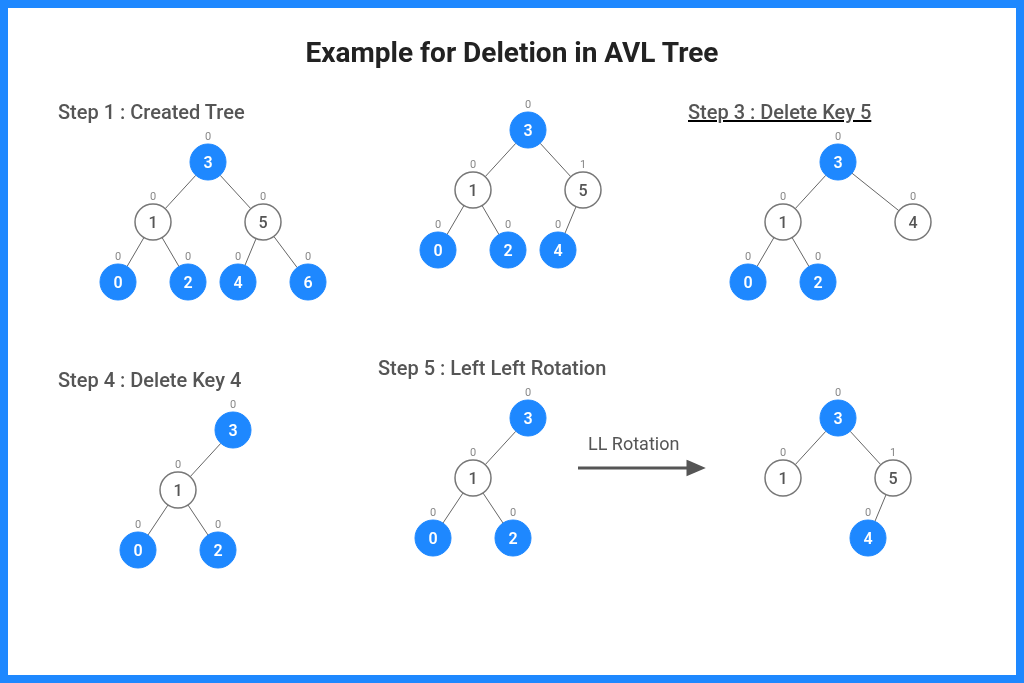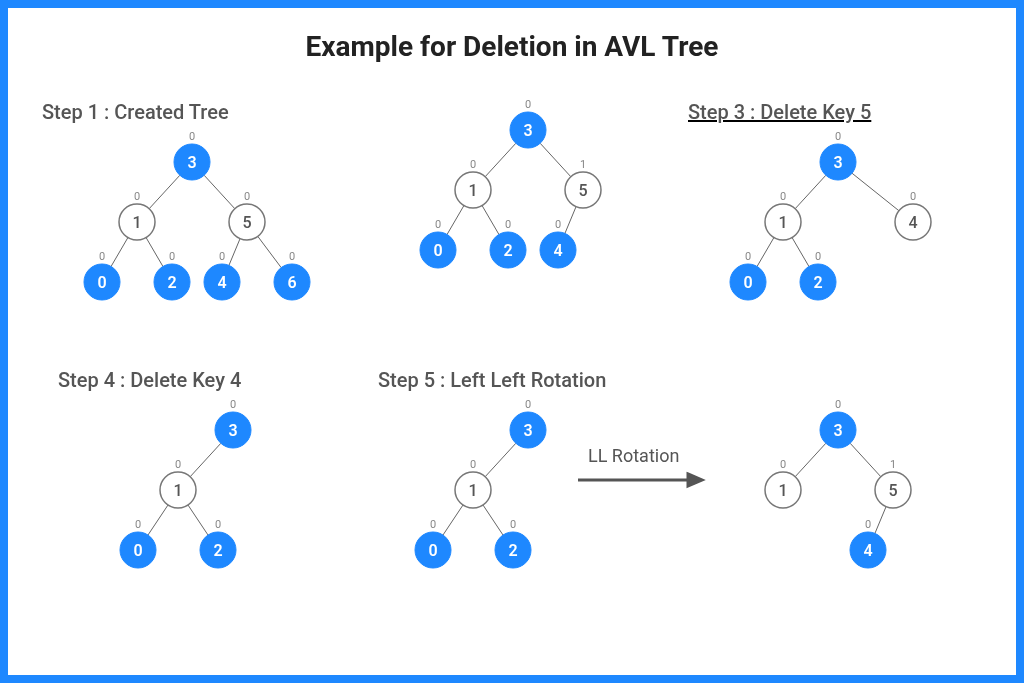--- a/index.html
+++ b/index.html
@@ -12,37 +12,37 @@
     width: 1024px;
     height: 683px;
     border: 8px solid #1e88ff;
     padding: 20px 40px 30px;
     position: relative;
   }
   h1 {
     text-align: center;
     font-size: 28px;
     font-weight: 700;
-    margin: 2px 0 20px;
+    margin: 8px 0 20px;
     color: #222;
   }
   .step-title {
     font-size: 20px;
     color: #555;
     font-weight: 500;
     margin-bottom: 8px;
   }
   .panel {
     position: absolute;
   }
-  .panel1 { left: 34px;  top: 92px;  width: 290px; }
+  .panel1 { left: 50px;  top: 92px;  width: 290px; }
   .panel2 { left: 370px; top: 92px;  width: 270px; }
   .panel3 { left: 680px; top: 92px;  width: 270px; text-decoration: underline; }
   .panel4 { left: 50px;  top: 360px; width: 290px; }
-  .panel5 { left: 370px; top: 360px; width: 580px; }
+  .panel5 { left: 370px; top: 348px; width: 580px; }
 
   svg { display: block; }
 
   .edge {
     stroke: #666;
     stroke-width: 1;
   }
   .node-blue {
     fill: #1e88ff;
     stroke: #1e88ff;

